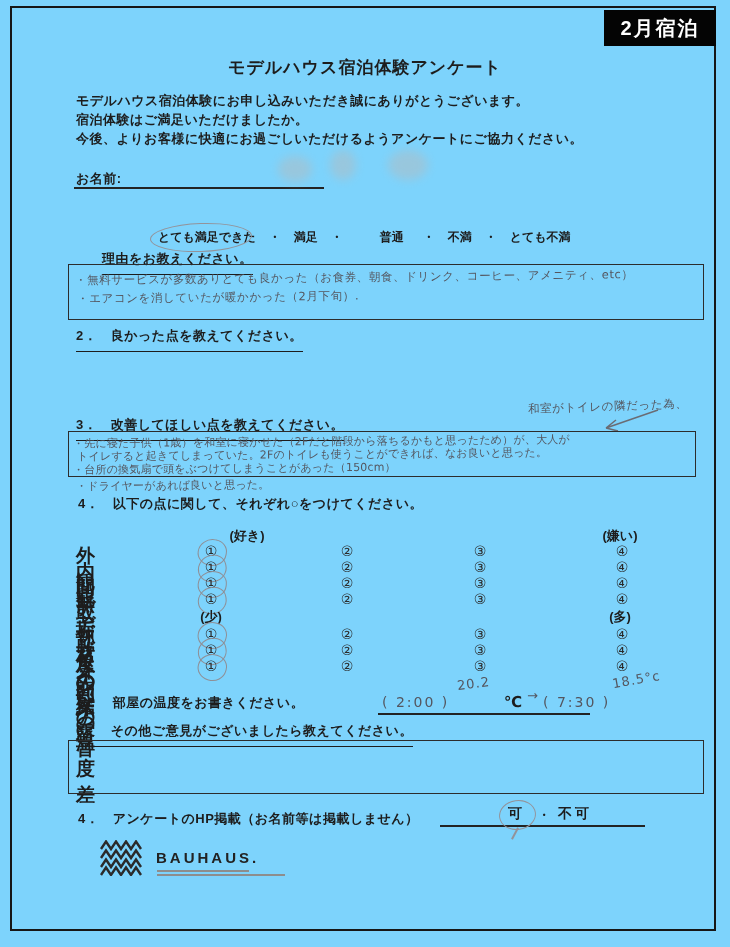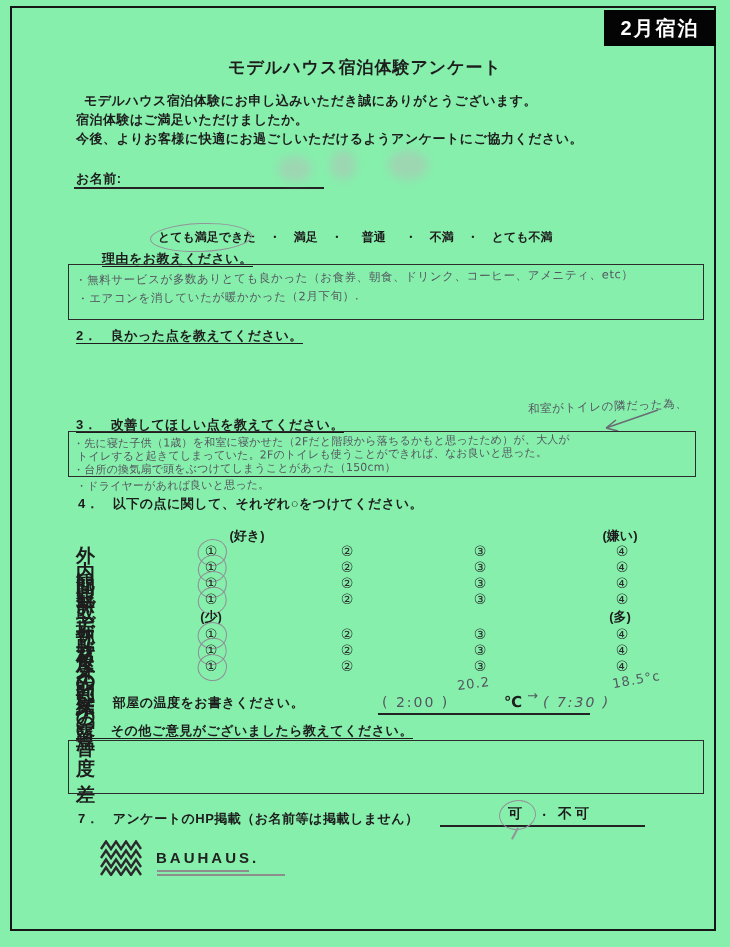--- a/index.html
+++ b/index.html
@@ -1,22 +1,22 @@
 <!DOCTYPE html>
 <html><head>
 <meta charset="utf-8">
 <style>
   html,body{margin:0;padding:0;background:#ffffff;}
-  .page{position:relative;width:730px;height:947px;background:#86efac;overflow:hidden;
+  .page{position:relative;width:730px;height:947px;background:#7dd3fc;overflow:hidden;
         font-family:"Liberation Sans","DejaVu Sans",sans-serif;color:#1d1d1d;}
   .frame{position:absolute;left:10px;top:6px;width:702px;height:921px;border:2px solid #161616;}
   .abs{position:absolute;}
   .b{font-weight:bold;}
   .print13{font-size:13px;font-weight:bold;letter-spacing:.5px;}
-  .ulined{border-bottom:1.5px solid #1d1d1d;padding-bottom:0;}
+  .ulined{border-bottom:1.5px solid #1d1d1d;padding-bottom:8px;}
   .hline{position:absolute;background:#232323;height:1.5px;}
   .ansbox{position:absolute;border:1.5px solid #2c2c2c;}
   .hand{font-family:"DejaVu Sans",sans-serif;color:#54565f;}
   .hand12{font-size:11.5px;letter-spacing:.6px;transform:rotate(-.6deg);}
   .hand14{font-size:14.5px;letter-spacing:1px;transform:rotate(-.8deg);}
   .hand11{font-size:11px;letter-spacing:.2px;transform:rotate(-.5deg);}
   .circle{position:absolute;border:1.6px solid #93939a;border-radius:50%;}
   .badge{position:absolute;left:604px;top:10px;width:112px;height:36px;background:#040404;
          display:flex;align-items:center;justify-content:center;z-index:5;}
   .badge span{color:#ffffff;font-size:20px;font-weight:bold;letter-spacing:2px;}
@@ -36,36 +36,36 @@
 
 <div class="page">
   <div class="frame"></div>
 
   <div class="badge">
     <span>2月宿泊</span>
   </div>
 
   <div class="title">モデルハウス宿泊体験アンケート</div>
 
-  <div class="abs print13" style="left:84px;top:92px;">モデルハウス宿泊体験にお申し込みいただき誠にありがとうございます。</div>
+  <div class="abs print13" style="left:76px;top:92px;">モデルハウス宿泊体験にお申し込みいただき誠にありがとうございます。</div>
   <div class="abs print13" style="left:76px;top:111px;">宿泊体験はご満足いただけましたか。</div>
   <div class="abs print13" style="left:76px;top:130px;">今後、よりお客様に快適にお過ごしいただけるようアンケートにご協力ください。</div>
 
   <div class="abs print13" style="left:76px;top:170px;text-align:right;">お名前:</div>
   <div class="hline" style="left:74px;top:187px;width:250px;"></div>
   <div class="smudge" style="left:278px;top:156px;width:34px;height:26px;"></div>
   <div class="smudge" style="left:330px;top:150px;width:26px;height:30px;"></div>
   <div class="smudge" style="left:388px;top:150px;width:40px;height:30px;"></div>
 
   <div class="abs" style="left:158px;top:229px;font-size:12px;font-weight:bold;display:flex;gap:13px;align-items:center;">
     <span>とても満足できた</span>
     <span>・</span>
     <span>満足</span>
     <span>・</span>
-    <span style="margin-left:6px;margin-right:6px;">普通</span>
+    <span style="margin-left:24px;margin-right:6px;">普通</span>
     <span>・</span>
     <span>不満</span>
     <span>・</span>
     <span>とても不満</span>
   </div>
   <div class="circle" style="left:150px;top:223px;width:100px;height:27px;transform:rotate(-2deg);"></div>
   <div class="abs print13" style="left:102px;top:250px;"><span class="ulined">理由をお教えください。</span></div>
   <div class="ansbox" style="left:68px;top:264px;width:634px;height:54px;">
     <div class="abs hand hand12" style="left:6px;top:5px;">・無料サービスが多数ありとても良かった（お食券、朝食、ドリンク、コーヒー、アメニティ、etc）</div>
     <div class="abs hand hand12" style="left:8px;top:25px;">・エアコンを消していたが暖かかった（2月下旬）.</div>
@@ -143,27 +143,27 @@
     <span class="rat-col c3">③</span>
     <span class="rat-col c4">④</span>
   </div>
 
   <div class="abs print13" style="left:78px;top:694px;">5．　部屋の温度をお書きください。</div>
   <div class="hline" style="left:378px;top:713px;width:212px;"></div>
   <div class="abs hand" style="left:382px;top:694px;font-size:14px;letter-spacing:2px;">( 2:00 )</div>
   <div class="abs hand" style="left:457px;top:676px;font-size:13px;transform:rotate(-7deg);letter-spacing:1px;">20.2</div>
   <div class="abs b" style="left:504px;top:693px;font-size:15px;">℃</div>
   <div class="abs hand" style="left:527px;top:688px;font-size:13px;">→</div>
-  <div class="abs hand" style="left:543px;top:694px;font-size:14px;letter-spacing:2px;font-style:italic;">( 7:30 )</div>
+  <div class="abs hand" style="left:543px;top:694px;font-size:14px;letter-spacing:2px;">( 7:30 )</div>
   <div class="abs hand" style="left:612px;top:672px;font-size:13px;transform:rotate(-10deg);letter-spacing:1px;">18.5°c</div>
 
   <div class="abs print13" style="left:76px;top:722px;"><span class="ulined">6．　その他ご意見がございましたら教えてください。</span></div>
   <div class="ansbox" style="left:68px;top:740px;width:634px;height:52px;"></div>
 
-  <div class="abs print13" style="left:78px;top:810px;">7．　アンケートのHP掲載（お名前等は掲載しません）</div>
+  <div class="abs print13" style="left:78px;top:810px;">4．　アンケートのHP掲載（お名前等は掲載しません）</div>
   <div class="hline" style="left:440px;top:825px;width:205px;"></div>
   <div class="abs b" style="left:508px;top:805px;font-size:14px;">可</div>
   <div class="abs" style="left:538px;top:807px;font-size:12px;font-weight:bold;">・</div>
   <div class="abs b" style="left:558px;top:805px;font-size:14px;letter-spacing:3px;">不可</div>
   <div class="circle" style="left:499px;top:800px;width:35px;height:28px;transform:rotate(-8deg);"></div>
   <div class="abs" style="left:514px;top:827px;width:2px;height:13px;background:#93939a;transform:rotate(28deg);"></div>
 
   <svg class="abs" style="left:100px;top:840px;" width="50" height="36" viewBox="0 0 50 36">
     <g stroke="#2b2b2b" stroke-width="2.4" fill="none">
       <path d="M1,9 L6,1.5 L11,9 L16,1.5 L21,9 L26,1.5 L31,9 L36,1.5 L41,9"></path>

